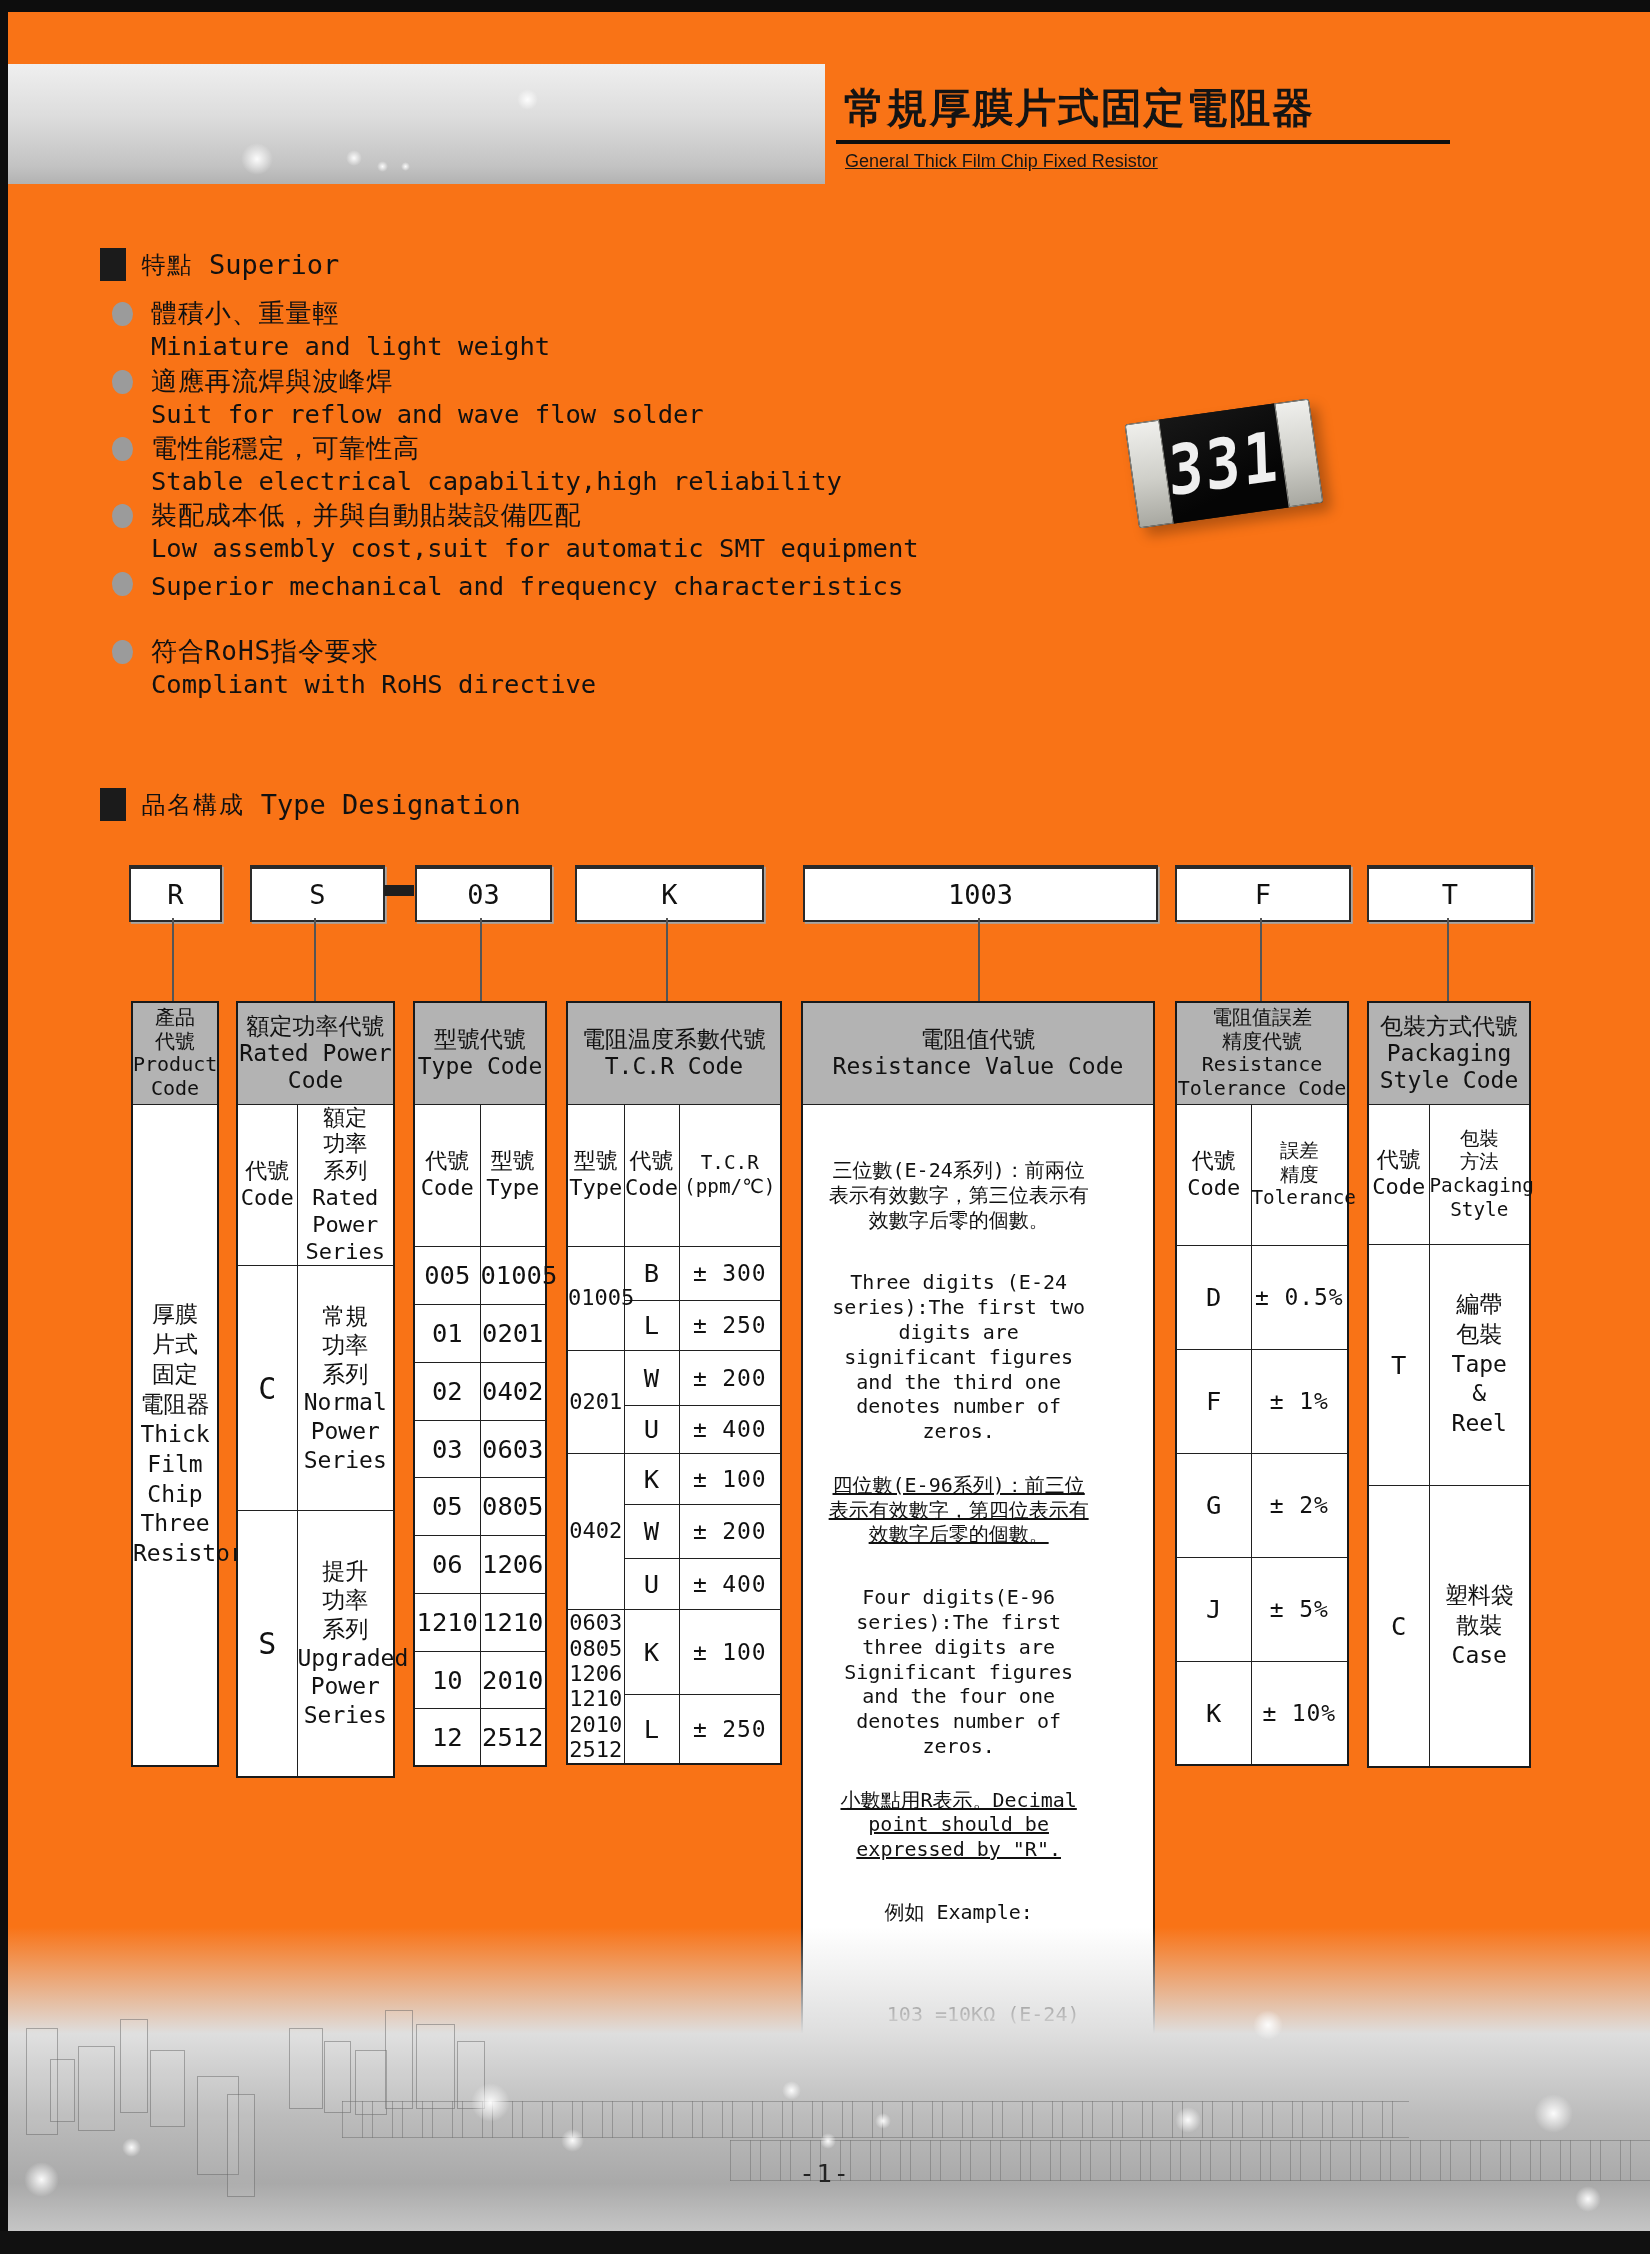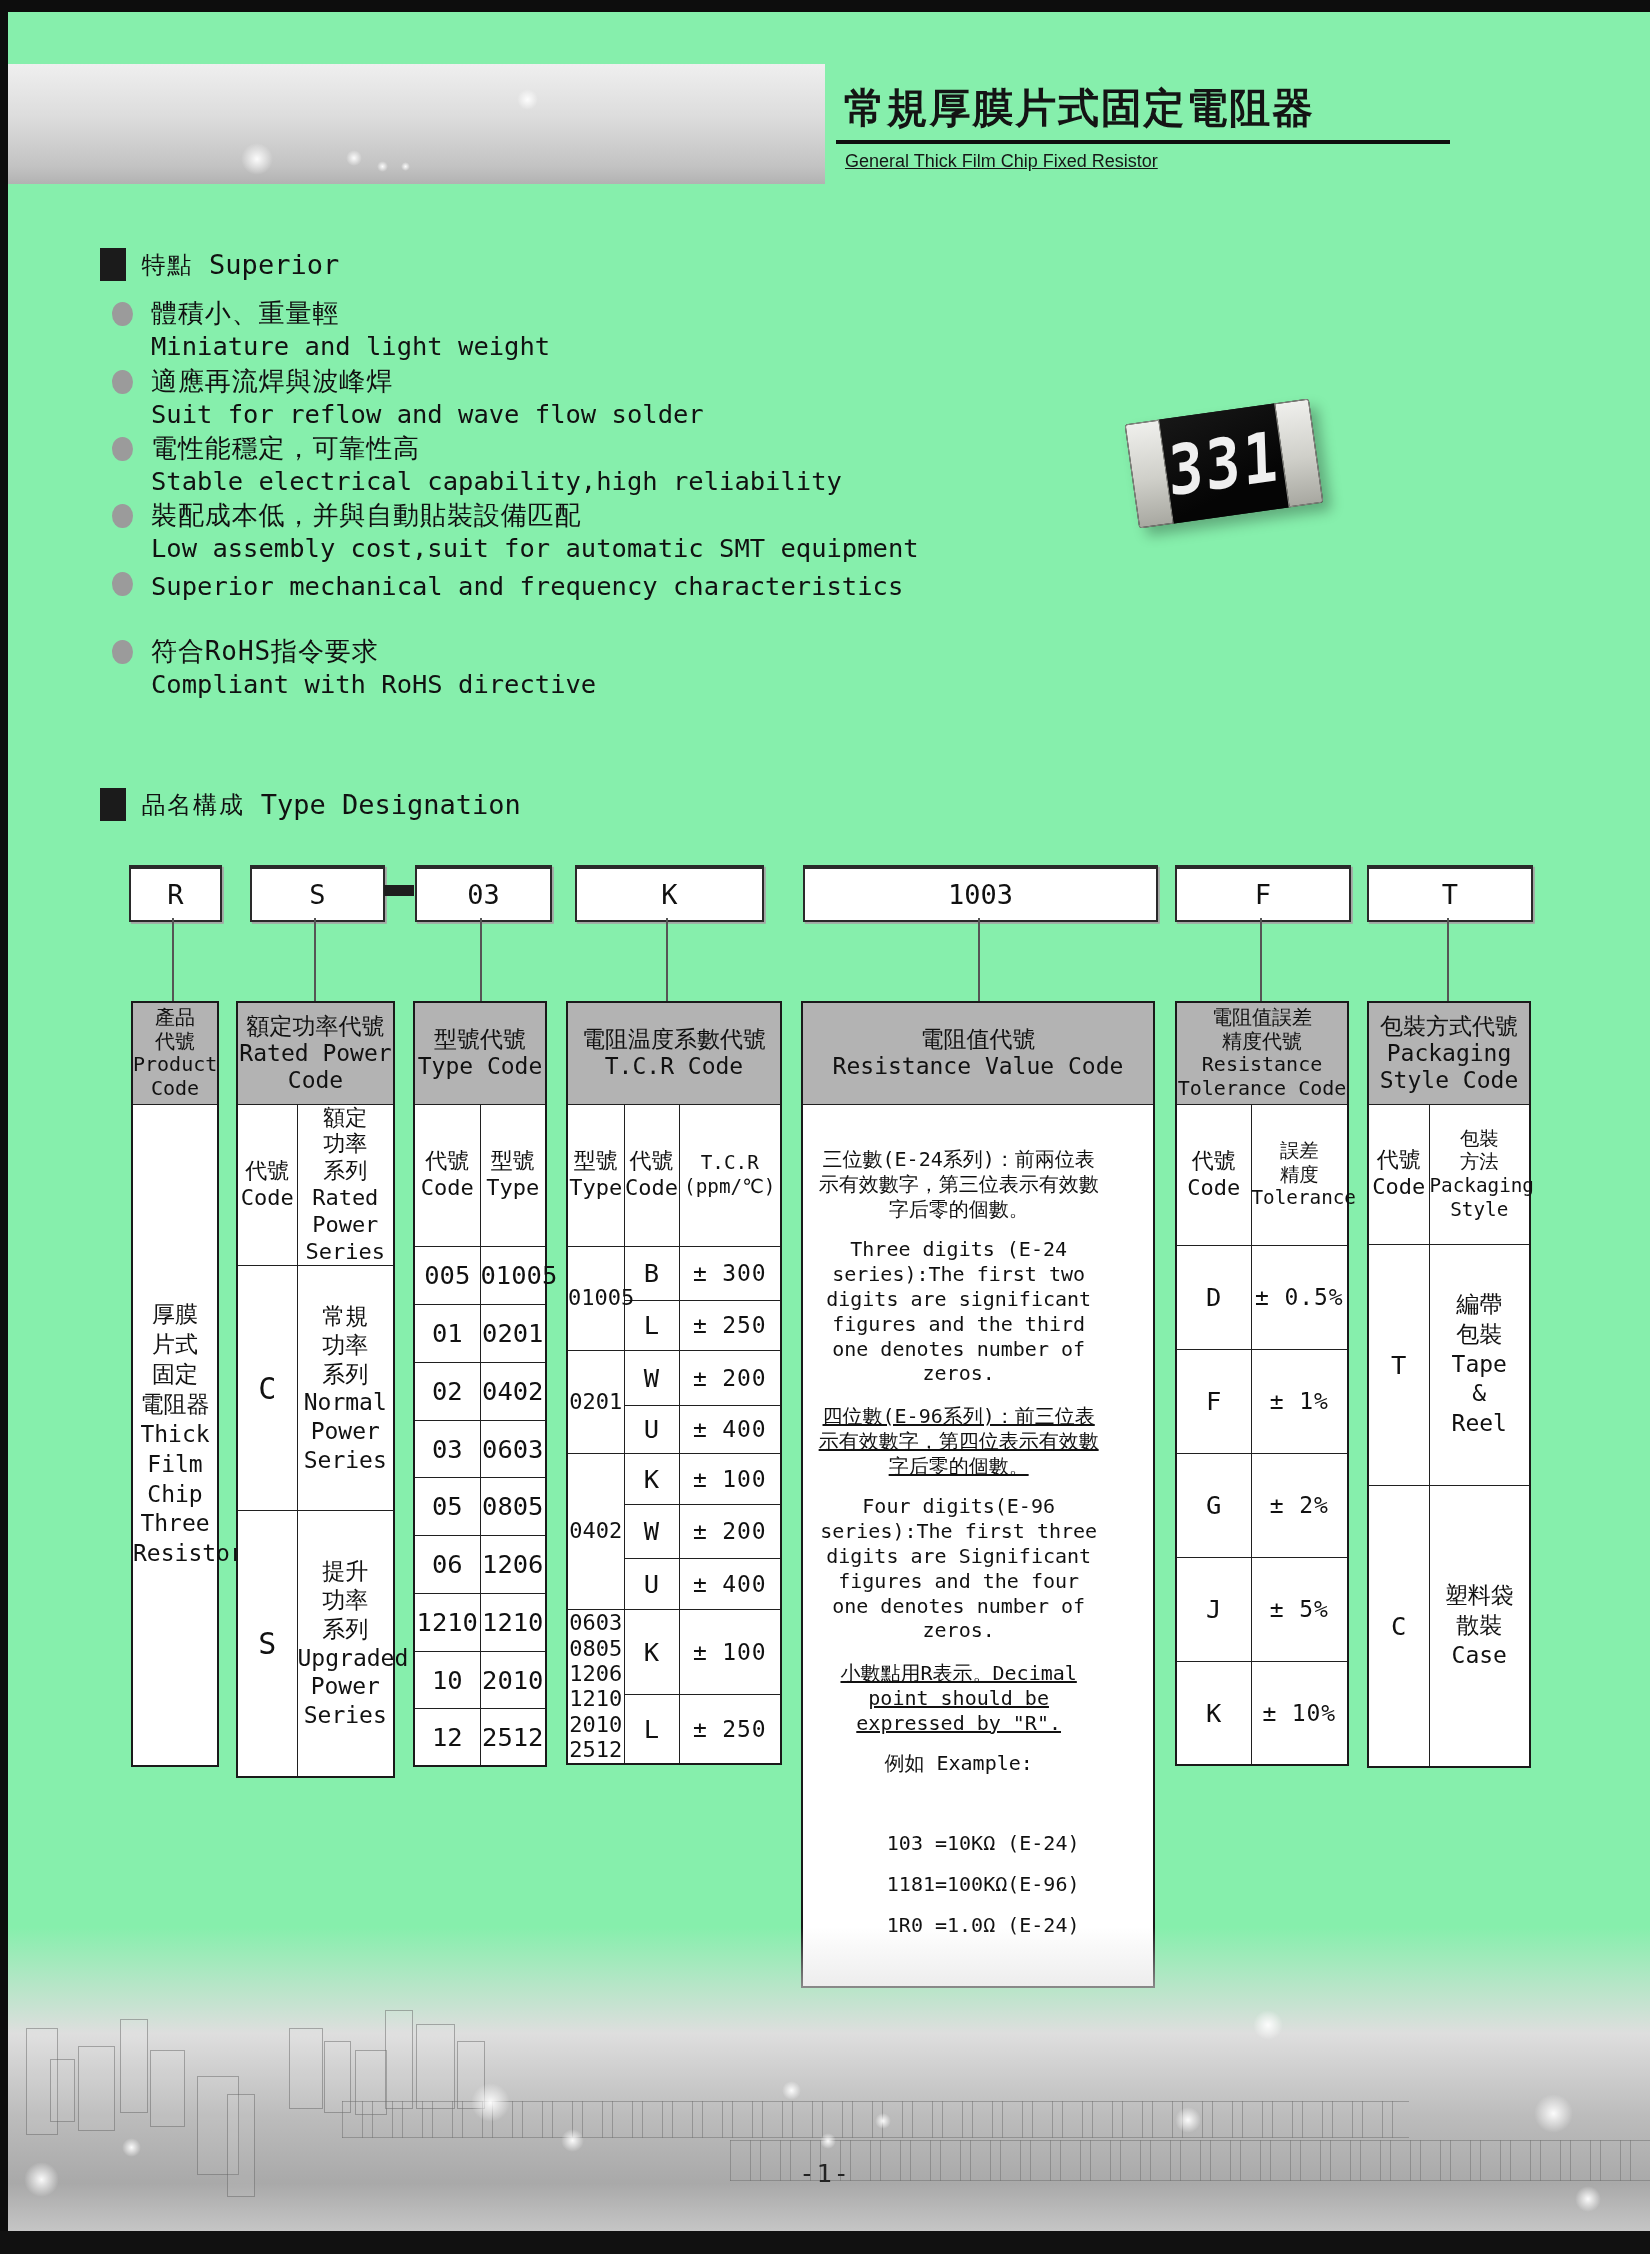--- a/index.html
+++ b/index.html
@@ -1,16 +1,16 @@
 <!DOCTYPE html>
 <html style="font-size:14px"><head>
 <meta charset="utf-8">
 <style>
   html,body{margin:0;padding:0;background:#888;}
-  .page{position:relative;width:1650px;height:2254px;background:#86efac;overflow:hidden;
+  .page{position:relative;width:1650px;height:2254px;background:#f97316;overflow:hidden;
         font-family:"DejaVu Sans Mono","DejaVu Sans",monospace;color:#111;}
   .abs{position:absolute;}
 
   
   .bar-top{left:0;top:0;width:1650px;height:12.3px;background:#0d0d0d;}
   .bar-left{left:0;top:0;width:8px;height:2254px;background:#0d0d0d;}
   .bar-bottom{left:0;top:2231px;width:1650px;height:23px;background:#111;}
 
   
   .hdr-band{left:8px;top:64px;width:817px;height:120px;
@@ -66,21 +66,21 @@
   td.sh.sm{font-size:19.3px;}
   td.cell{font-size:25.5px;}
   td.val{font-size:23px;letter-spacing:0.9px;}
   td.big{font-size:30px;}
   td.series{font-size:23px;line-height:1.25;}
   td.tcode{font-size:22px;line-height:1.15;}
   td.vert{font-size:23px;line-height:1.3;}
   td.style{font-size:23px;line-height:1.3;}
   td.rvtd{vertical-align:top;text-align:left;}
   .rv{padding:10.5px 51px 0 12.3px;}
-  .rv p{margin:0;font-size:20px;line-height:1.24;}
+  .rv p{margin:11px;font-size:20px;line-height:1.24;}
   .rv p.gap{margin-top:1.8px;text-decoration:underline;}
   .rv .ex{margin-top:23px;padding-left:49px;}
 
   
   .foot-band{left:8px;top:1927px;width:1642px;height:305px;
              background:linear-gradient(180deg,rgba(230,230,230,0) 0%,#dedede 35%,#bcbcbc 62%,#a9a9a9 84%,#c6c6c6 100%);}
   .deco{position:absolute;border:0.9px solid rgba(90,90,90,0.45);background:rgba(255,255,255,0.06);}
   .strip{position:absolute;border-top:0.9px solid rgba(110,110,110,0.5);border-bottom:0.9px solid rgba(110,110,110,0.5);
          background:repeating-linear-gradient(90deg,rgba(110,110,110,0.5) 0 0.9px,rgba(0,0,0,0) 0.9px 20px,rgba(110,110,110,0.5) 20px 21px,rgba(0,0,0,0) 21px 30px);}
   .pageno{left:0;top:2158px;width:1650px;text-align:center;font-size:25.5px;color:#222;letter-spacing:1.8px;}

